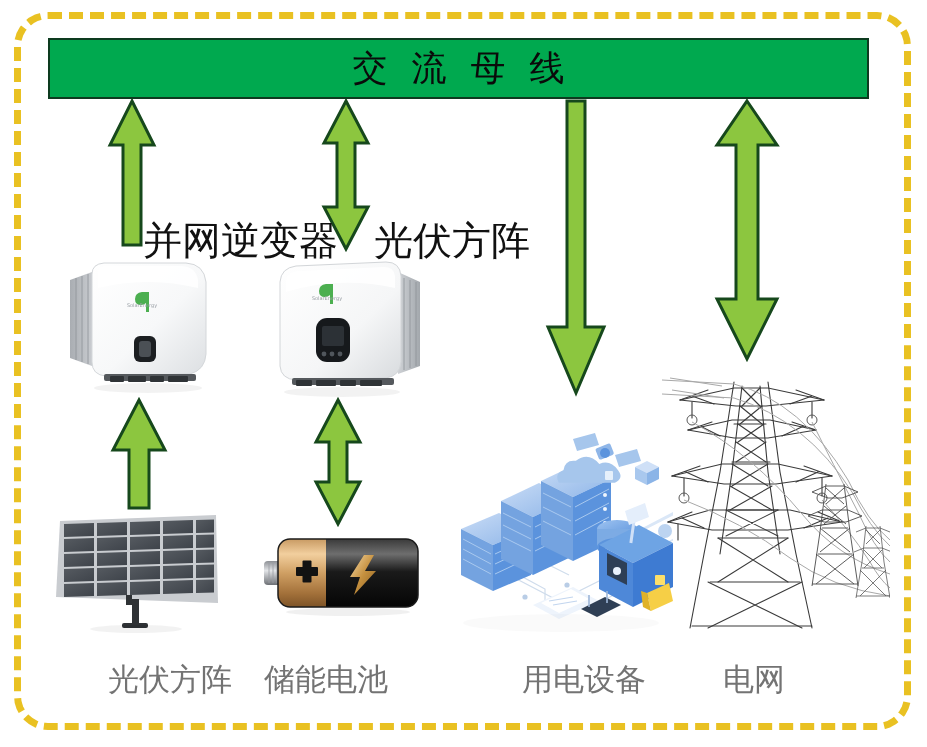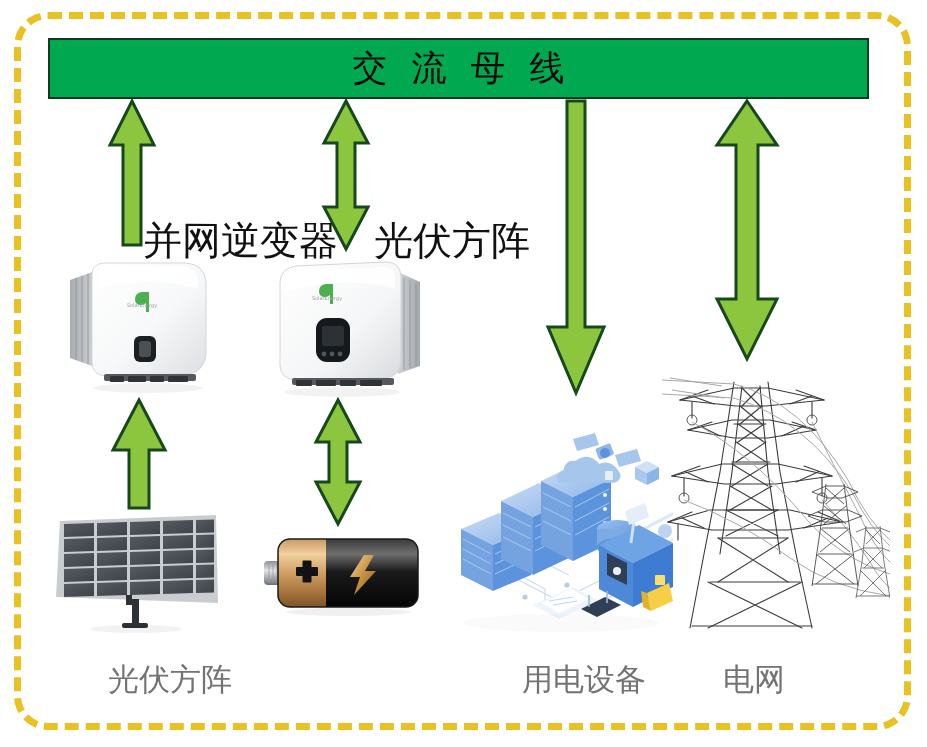--- a/index.html
+++ b/index.html
@@ -561,16 +561,17 @@
         <path d="M192 180 L202 176 L220 176 L230 180"></path>
         <path d="M204 158 L218 172 M218 158 L204 172
                  M202 178 L220 196 M220 178 L202 196
                  M198 198 L224 224 M224 198 L198 224"></path>
         <path d="M200 196 L222 196 M194 224 L228 224"></path>
       </g>
     </svg>
   </div>
 
   <div class="btag" style="left:108px;top:659px;">光伏方阵</div>
+  <div class="btag" style="left:264px;top:659px;">储能电池</div>
   <div class="btag" style="left:522px;top:659px;">用电设备</div>
   <div class="btag" style="left:723px;top:659px;">电网</div>
 
 </div>
 
 </body></html>

